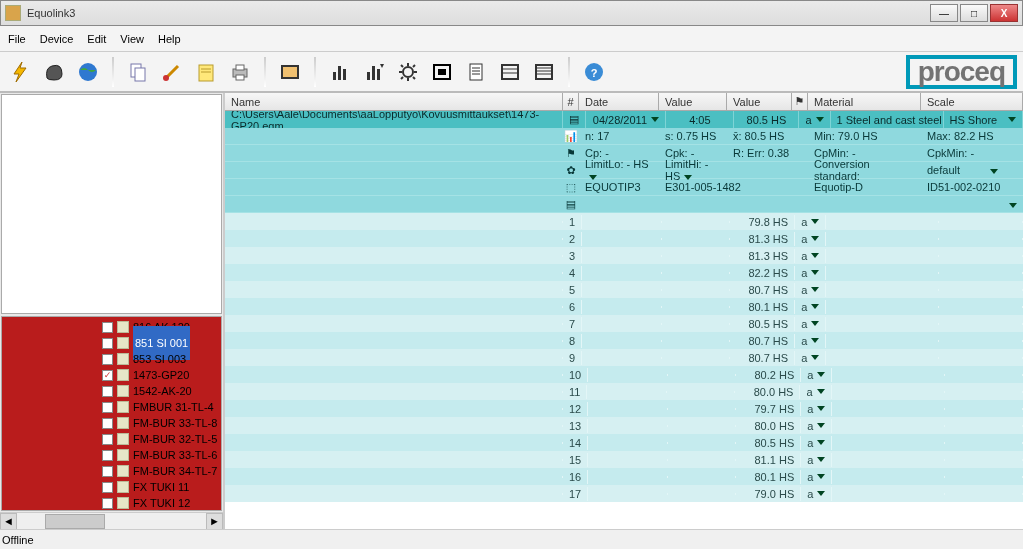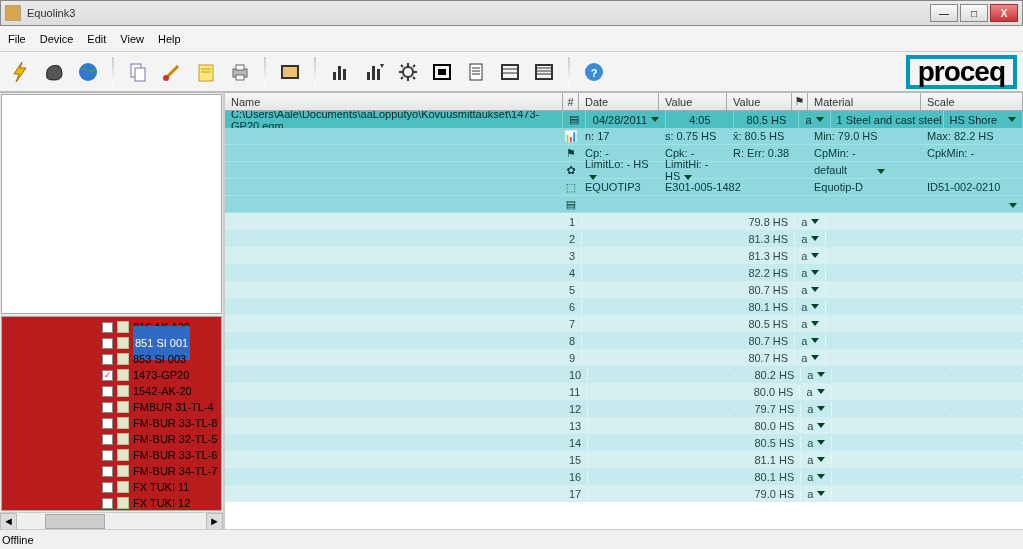--- a/index.html
+++ b/index.html
@@ -11,21 +11,21 @@
 .winbtns { display:flex; gap:2px;}
 .winbtn { width: 28px; height: 18px; border:1px solid #888; background: linear-gradient(#fafafa,#ddd); display:flex; align-items:center; justify-content:center; font-size:10px; }
 .winbtn.close { background: linear-gradient(#e88,#c33); color:#fff; font-weight:bold; border-color:#933;}
 
 .menubar { background:#f4f4f4; border-bottom:1px solid #ccc; height: 26px; display:flex; gap:14px; padding:0 8px; align-items:center; }
 
 .toolbar { background:#f4f4f4; border-bottom:1px solid #bbb; height: 40px; display:flex; align-items:center; padding: 0 6px; justify-content:space-between;}
 .toolbar .left { display:flex; gap:6px; align-items:center;}
 .toolsep { width:2px; height:30px; background: linear-gradient(#ccc,#fff); margin:0 4px;}
 .toolbtn { width:28px; height:28px; display:flex; align-items:center; justify-content:center; border:1px solid transparent; }
-.logo { font-weight:bold; font-size:28px; letter-spacing:-1px; color:#000000; border:4px solid #0099b8; padding: 0px 8px; line-height: 26px; height: 34px; display: flex; align-items: center;}
+.logo { font-weight:bold; font-size:28px; letter-spacing:-1px; color:#737373; border:4px solid #0099b8; padding: 0px 8px; line-height: 26px; height: 34px; display: flex; align-items: center;}
 
 .mainarea { flex:1; display:flex; border-top:1px solid #bbb; overflow:hidden;}
 .leftpane { width:225px; display:flex; flex-direction:column; border-right:2px solid #ccc;}
 .uppertree { flex:0 0 220px; background:#fff; border:1px solid #aaa; margin:1px; }
 .lowertree { flex:1; background:#b91c1c; border:1px solid #aaa; margin:1px; overflow-y:auto; overflow-x:auto; padding:2px 0 2px 100px;}
 .lowertree .item { white-space: nowrap; height:16px; display:flex; align-items:center; gap:4px;}
 .lowertree .chk { width:11px; height:11px; border:1px solid #888; display:inline-block; background:#fff; font-size:9px; line-height:9px; text-align:center; color:#c33; }
 .lowertree .ficon { width:12px; height:12px; background:#e6e6c8; border:1px solid #bb9; display:inline-block;}
 .lowertree .sel { background:#316AC5; color:#fff; padding:11px 2px;}
 .hscroll { height:17px; background:#eee; border-top:1px solid #ccc; display:flex; align-items:center;}
@@ -348,20 +348,21 @@
         <div class="cell w113">CpMin: -</div>
         <div class="cell">CpkMin: -</div>
       </div>
       <div class="row">
         <div class="lbl"></div>
           <div class="ic">✿</div>
         <div class="cell w80"><span>LimitLo: - HS</span><span class="dr"></span></div>
         <div class="cell w68"><span>LimitHi: - HS</span><span class="dr"></span></div>
         <div class="cell w65"></div>
           <div class="cell w18"></div>
+        <div class="cell w113">Conversion standard:</div>
         <div class="cell"><span>default</span><span class="dr" style="margin-left:30px;"></span></div>
       </div>
       <div class="row">
         <div class="lbl"></div>
           <div class="ic">⬚</div>
         <div class="cell w80">EQUOTIP3</div>
         <div class="cell w68" style="white-space:nowrap;">E301-005-1482</div>
         <div class="cell w65"></div>
           <div class="cell w18"></div>
         <div class="cell w113">Equotip-D</div>

